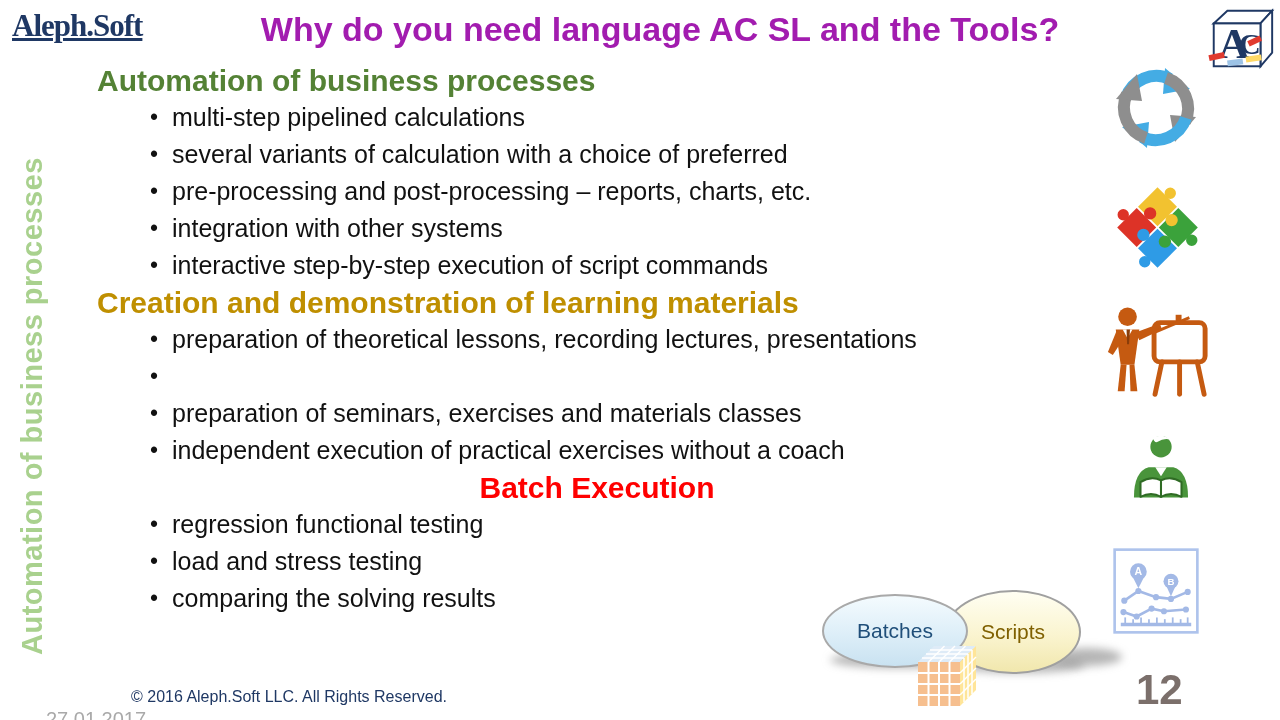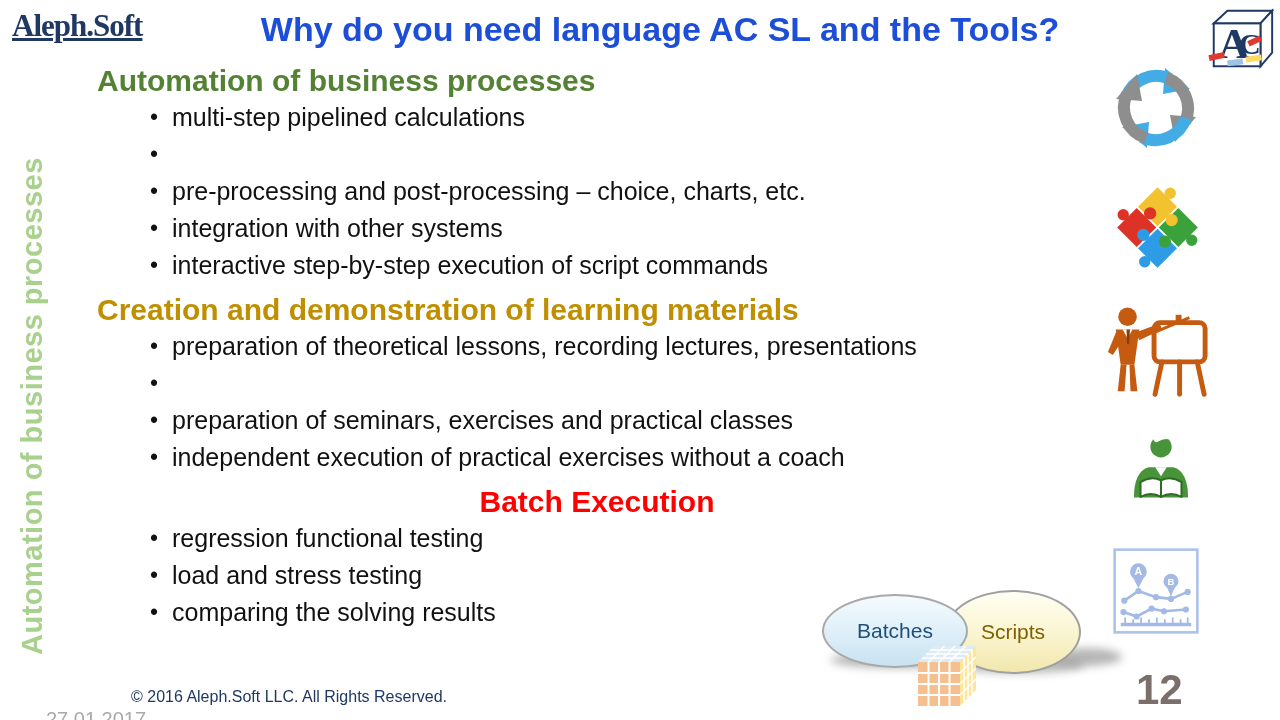--- a/index.html
+++ b/index.html
@@ -3,30 +3,30 @@
 <meta charset="utf-8">
 <style>
   html,body{margin:0;padding:0;background:#fff;}
   .slide{position:relative;width:1280px;height:720px;background:#fff;overflow:hidden;
          font-family:"Liberation Sans",sans-serif;}
   
   .logo{position:absolute;left:12px;top:8px;font-family:"Liberation Serif",serif;
         font-weight:bold;font-size:31px;color:#1F3864;text-decoration:underline;
         letter-spacing:-1px;}
   .title{position:absolute;left:180px;top:10px;width:960px;text-align:center;margin:0;
-         font-size:34px;font-weight:bold;color:#1d4ed8;}
+         font-size:34px;font-weight:bold;color:#a21caf;}
   .ac-logo{position:absolute;left:1204px;top:2px;}
   
   .vertical{position:absolute;left:16px;top:655px;transform-origin:0 0;
             transform:rotate(-90deg);white-space:nowrap;font-size:29px;font-weight:bold;
             color:#A9D18E;letter-spacing:0.5px;}
   
   .content{position:absolute;left:97px;top:62px;width:1000px;}
   .content h2{font-size:30px;font-weight:bold;line-height:37px;margin:0;}
-  .content h2.mt{margin-top:7px;}
+  .content h2.mt{margin-top:0;}
   .h-green{color:#548235;}
   .h-gold{color:#BF8F00;}
   .h-red{color:#FF0000;text-align:center;}
   .bullet{display:flex;font-size:25px;line-height:37px;color:#111;}
   .dot{flex:none;width:22px;margin-left:53px;font-size:23px;color:#111;}
   .btxt{white-space:pre-wrap;}
   
   .icon{position:absolute;}
   
   .ellipse{position:absolute;border-radius:50%;display:flex;align-items:center;
@@ -71,45 +71,46 @@
   <div class="vertical">Automation of business processes</div>
 
   <div class="content">
     <h2 class="h-green">Automation of business processes</h2>
     <div class="bullet">
         <span class="dot">•</span>
         <span class="btxt">multi-step pipelined calculations</span>
       </div>
     <div class="bullet">
         <span class="dot">•</span>
-      </div>
-    <div class="bullet">
-        <span class="dot">•</span>
-        <span class="btxt">pre-processing and post-processing – choice, charts, etc.</span>
+        <span class="btxt">several variants of calculation with a choice of preferred</span>
+      </div>
+    <div class="bullet">
+        <span class="dot">•</span>
+        <span class="btxt">pre-processing and post-processing – reports, charts, etc.</span>
       </div>
     <div class="bullet">
         <span class="dot">•</span>
         <span class="btxt">integration with other systems</span>
       </div>
     <div class="bullet">
         <span class="dot">•</span>
         <span class="btxt">interactive step-by-step execution of script commands</span>
       </div>
 
     <h2 class="h-gold mt">Creation and demonstration of learning materials</h2>
     <div class="bullet">
         <span class="dot">•</span>
         <span class="btxt">preparation of theoretical lessons, recording lectures, presentations</span>
       </div>
     <div class="bullet">
         <span class="dot">•</span>
       </div>
     <div class="bullet">
         <span class="dot">•</span>
-        <span class="btxt">preparation of seminars, exercises and practical classes</span>
+        <span class="btxt">preparation of seminars, exercises and materials classes</span>
       </div>
     <div class="bullet">
         <span class="dot">•</span>
         <span class="btxt">independent execution of practical exercises without a coach</span>
       </div>
 
     <h2 class="h-red mt">Batch Execution</h2>
     <div class="bullet">
         <span class="dot">•</span>
         <span class="btxt">regression functional testing</span>

